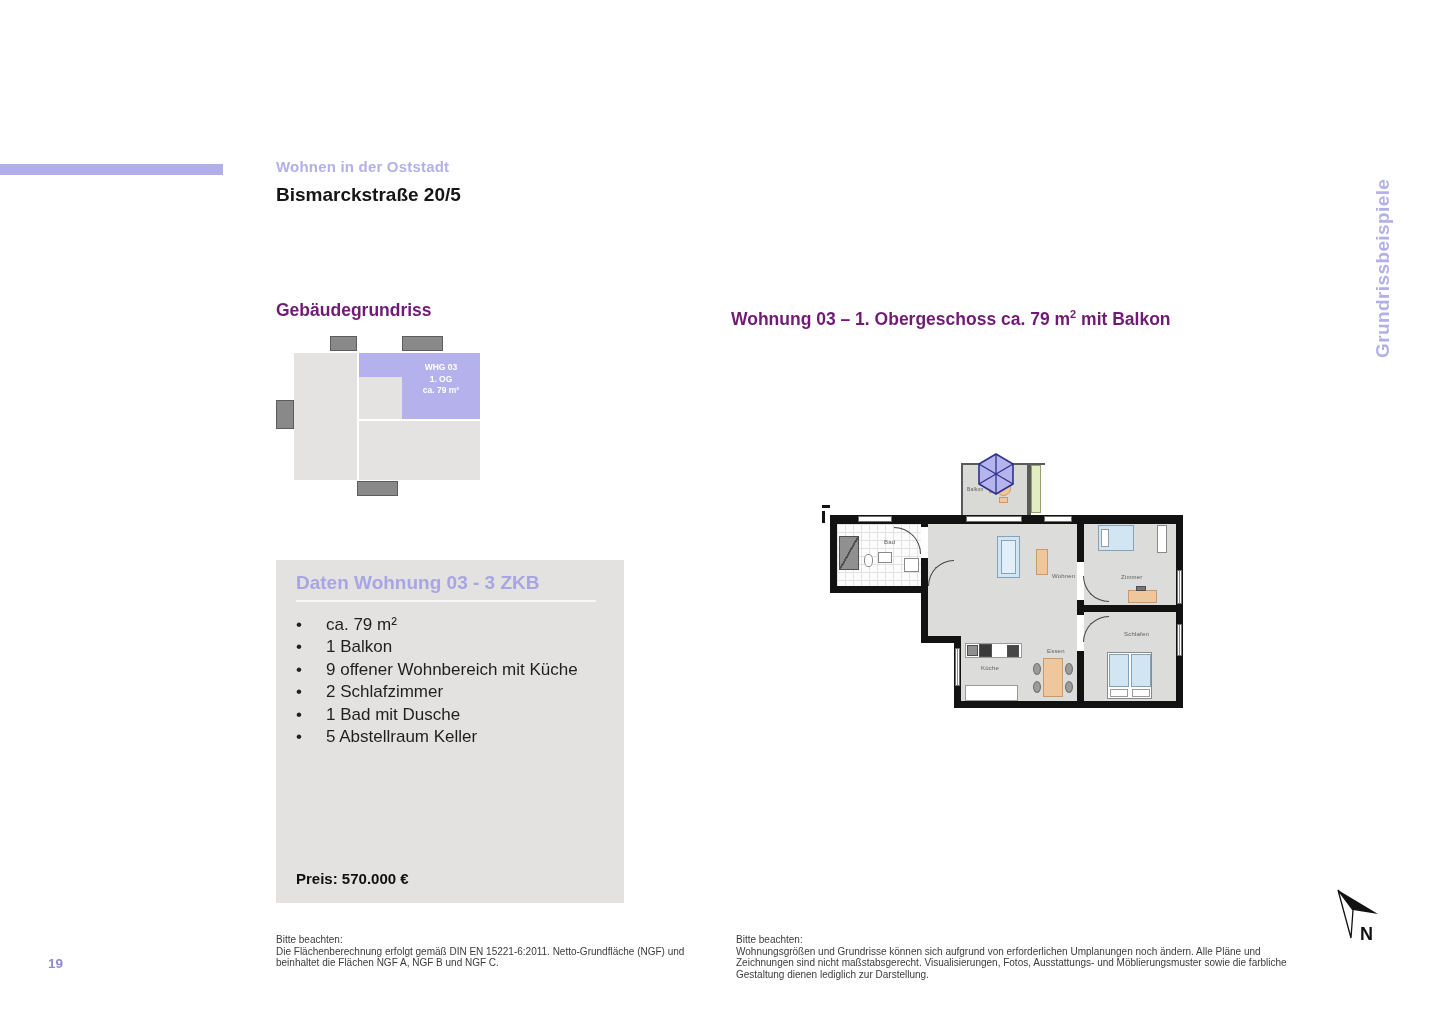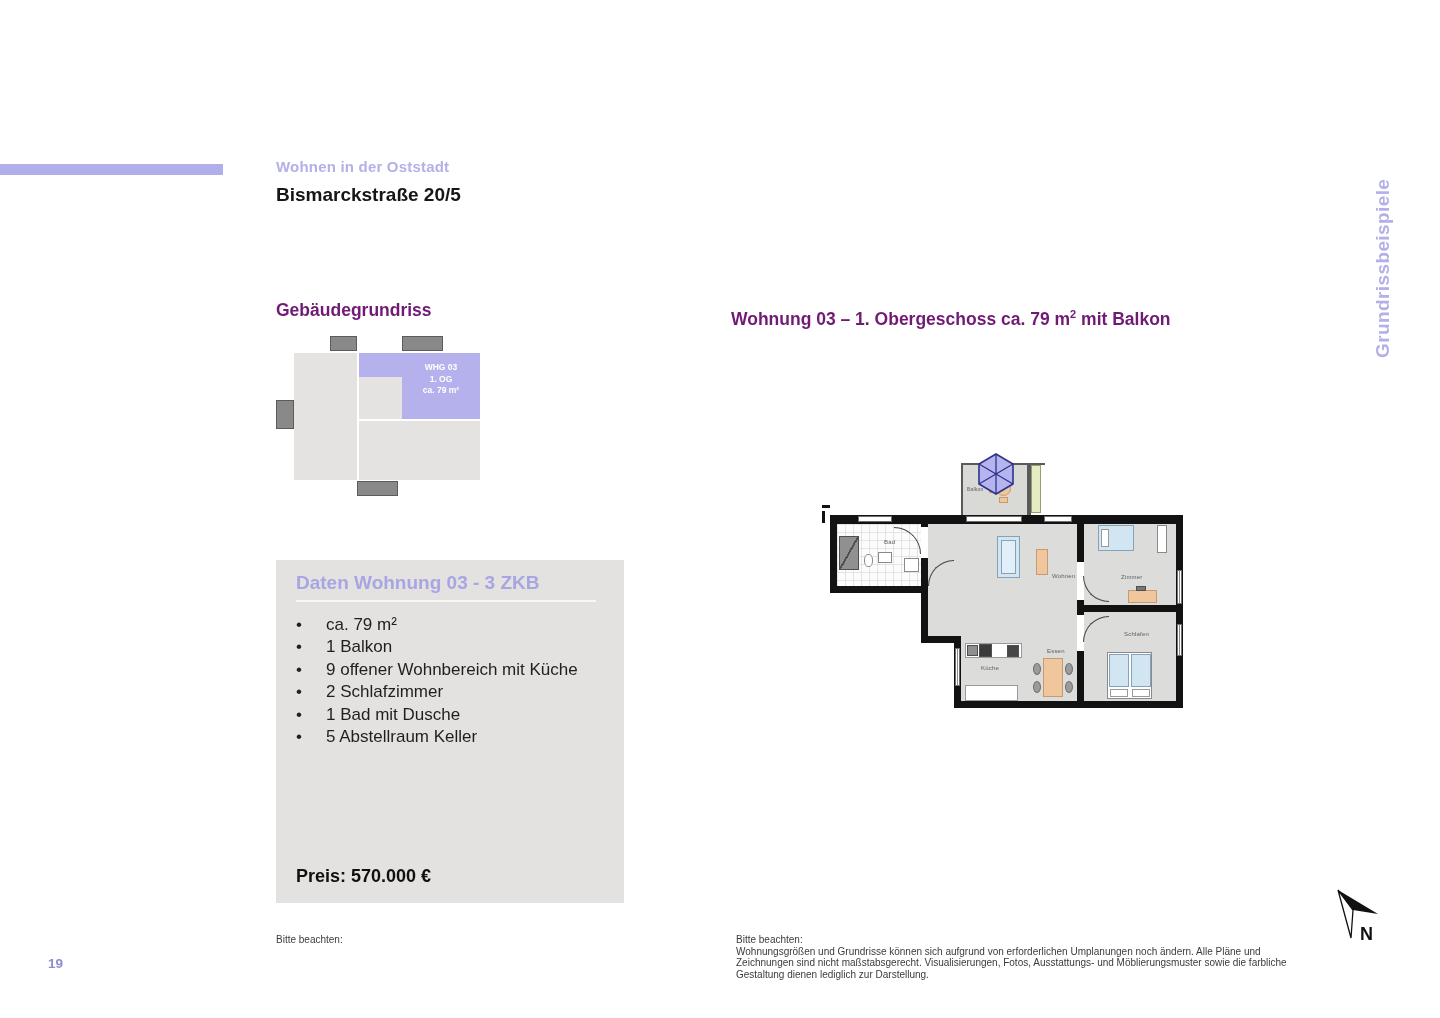--- a/index.html
+++ b/index.html
@@ -26,21 +26,21 @@
   .whg-label { position:absolute; left:132px; top:32px; width:78px; text-align:center;
     color:#ffffff; font-weight:bold; font-size:8.5px; line-height:11.5px; }
 
   
   .databox { position:absolute; left:276px; top:560px; width:348px; height:343px; background:#e3e2e1; }
   .databox .title { position:absolute; left:20px; top:12px; font-size:19px; font-weight:bold; color:#a8a5e3; }
   .databox .rule  { position:absolute; left:20px; top:40px; width:300px; height:2px; background:#f7f7f6; }
   .databox ul { position:absolute; left:20px; top:54px; list-style:none; }
   .databox li { display:flex; font-size:17px; color:#1f1f1f; line-height:22.4px; }
   .databox li .dot { width:30px; flex:0 0 30px; }
-  .databox .price { position:absolute; left:20px; bottom:16px; font-size:18px; font-weight:bold; color:#101010; }
+  .databox .price { position:absolute; left:20px; bottom:16px; font-size:15px; font-weight:bold; color:#101010; }
 
   
   .fplan { position:absolute; left:820px; top:450px; width:372px; height:272px; }
   .fplan .floor { position:absolute; background:#dcdcda; z-index:1; }
   .fplan .tiles { position:absolute; z-index:1; background:
       linear-gradient(#e3e3e3 1px, transparent 1px),
       linear-gradient(90deg,#e3e3e3 1px, transparent 1px), #fcfcfc;
       background-size:8px 8px; }
   .fplan .w   { position:absolute; background:#121212; z-index:3; }
   .fplan .win { position:absolute; background:linear-gradient(#fff 40%, #8b8b8b 40%, #8b8b8b 60%, #fff 60%); border:1px solid #6e6e6e; z-index:4; }
@@ -220,20 +220,21 @@
   </div>
 
   <svg class="north" width="62" height="64" viewBox="0 0 62 64">
     <polygon points="8,4 48,28 23,24" fill="#111"></polygon>
     <polygon points="8,4 23,24 21,52" fill="#ffffff" stroke="#111" stroke-width="1.3"></polygon>
     <text x="30" y="54" font-size="18" font-weight="bold" fill="#111" font-family="Liberation Sans, sans-serif">N</text>
   </svg>
 
   <div class="note" style="left:276px; top:934px; width:430px;">
     <span class="nh">Bitte beachten:</span>
+    <span>Die Flächenberechnung erfolgt gemäß DIN EN 15221-6:2011. Netto-Grundfläche (NGF) und beinhaltet die Flächen NGF A, NGF B und NGF C.</span>
   </div>
   <div class="note" style="left:736px; top:934px; width:578px;">
     <span class="nh">Bitte beachten:</span>
     <span>Wohnungsgrößen und Grundrisse können sich aufgrund von erforderlichen Umplanungen noch ändern. Alle Pläne und Zeichnungen sind nicht maßstabsgerecht. Visualisierungen, Fotos, Ausstattungs- und Möblierungsmuster sowie die farbliche Gestaltung dienen lediglich zur Darstellung.</span>
   </div>
 
   <div class="pagenum">19</div>
 
 </div>
 

